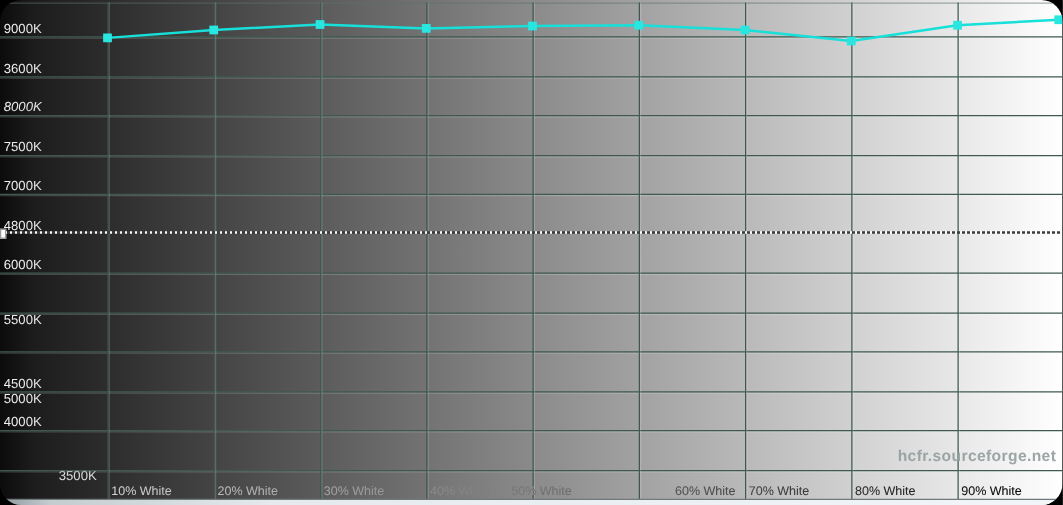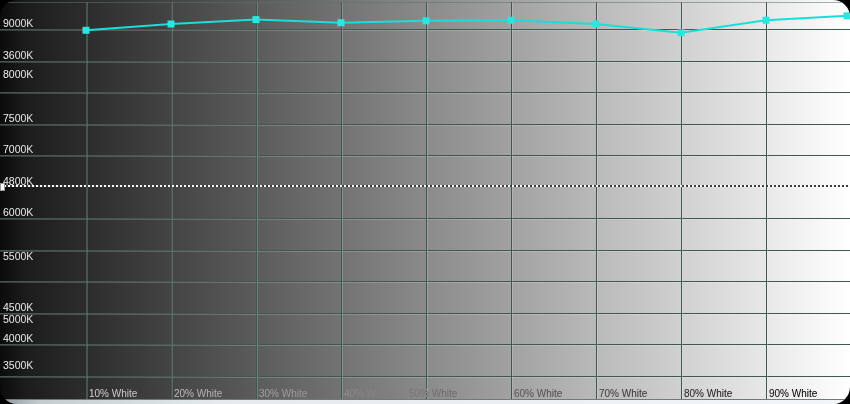--- a/index.html
+++ b/index.html
@@ -82,47 +82,48 @@
       <div class="vgrid" style="left: 681px;"></div>
       <div class="vgrid" style="left: 766px;"></div>
     </div>
   <div id="ref-layer">
       <div class="refline" style="top: 185px;"></div>
       <div class="ref-handle" style="top: 182.5px;"></div>
     </div>
   <div id="label-layer">
       <div class="ylabel" style="top: 17px;">9000K</div>
       <div class="ylabel" style="top: 48.5px;">3600K</div>
-      <div class="ylabel" style="top: 68px;">8000K</div>
+      <div class="ylabel" style="top: 80px; font-style: italic;">8000K</div>
       <div class="ylabel" style="top: 111.5px;">7500K</div>
       <div class="ylabel" style="top: 143px; text-align: center;">7000K</div>
       <div class="ylabel" style="top: 174.5px;">4800K</div>
       <div class="ylabel" style="top: 206px;">6000K</div>
       <div class="ylabel" style="top: 226px; margin-top: 24px;">5500K</div>
       <div class="ylabel" style="top: 269px; margin-top: 44px;">5000K</div>
       <div class="ylabel" style="top: 300.5px;">4500K</div>
       <div class="ylabel" style="top: 332px;">4000K</div>
-      <div class="ylabel" style="top: 359px;">3500K</div>
+      <div class="ylabel" style="top: 375px; margin-left: 44px;">3500K</div>
       <div class="xlabel" style="left: 89px;">10% White</div>
       <div class="xlabel" style="left: 174px;">20% White</div>
       <div class="xlabel" style="left: 259px;">30% White</div>
       <div class="xlabel" style="left: 344px;">40% White</div>
       <div class="xlabel" style="left: 409px; text-align: center;">50% White</div>
-      <div class="xlabel" style="left: 514px;">60% White</div>
+      <div class="xlabel" style="left: 514px; padding-left: 26px;">60% White</div>
       <div class="xlabel" style="left: 599px;">70% White</div>
       <div class="xlabel" style="left: 684px;">80% White</div>
       <div class="xlabel" style="left: 769px;">90% White</div>
     </div>
   <svg class="plot" id="plot-svg" width="850" height="404">
       <polyline points="86.0,30.3 171.0,24.0 256.0,19.6 341.0,22.7 426.0,20.8 511.0,20.2 596.0,24.0 681.0,32.8 766.0,20.2 847.0,15.8" fill="none" stroke="#17dfd9" stroke-width="2"></polyline>
       <rect x="82.5" y="26.8" width="7" height="7" fill="#2ae6e0"></rect>
       <rect x="167.5" y="20.5" width="7" height="7" fill="#2ae6e0"></rect>
       <rect x="252.5" y="16.1" width="7" height="7" fill="#2ae6e0"></rect>
       <rect x="337.5" y="19.2" width="7" height="7" fill="#2ae6e0"></rect>
       <rect x="422.5" y="17.3" width="7" height="7" fill="#2ae6e0"></rect>
       <rect x="507.5" y="16.7" width="7" height="7" fill="#2ae6e0"></rect>
       <rect x="592.5" y="20.5" width="7" height="7" fill="#2ae6e0"></rect>
       <rect x="677.5" y="29.3" width="7" height="7" fill="#2ae6e0"></rect>
       <rect x="762.5" y="16.7" width="7" height="7" fill="#2ae6e0"></rect>
       <rect x="843.5" y="12.3" width="7" height="7" fill="#2ae6e0"></rect>
     </svg>
+  <div class="watermark">hcfr.sourceforge.net</div>
   <div class="bottom-strip"></div>
 </div>
 
 </body></html>

